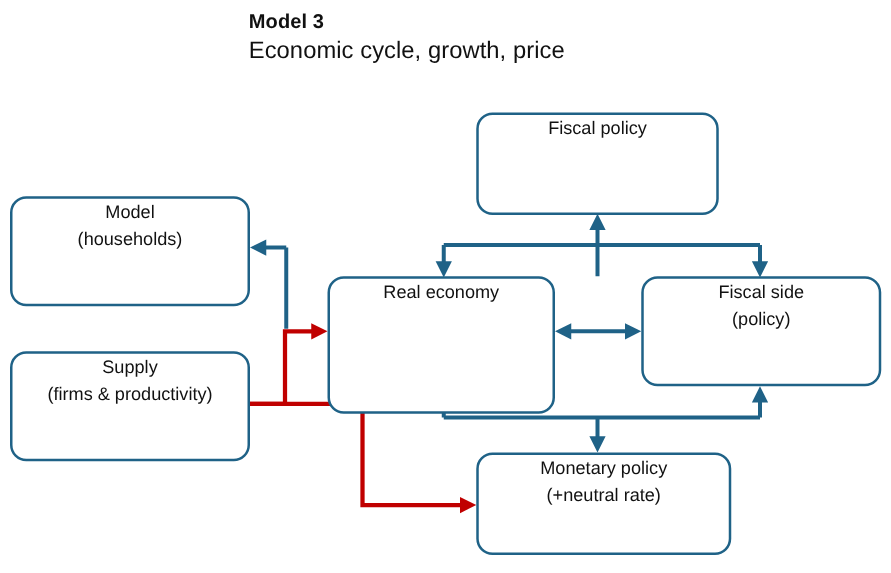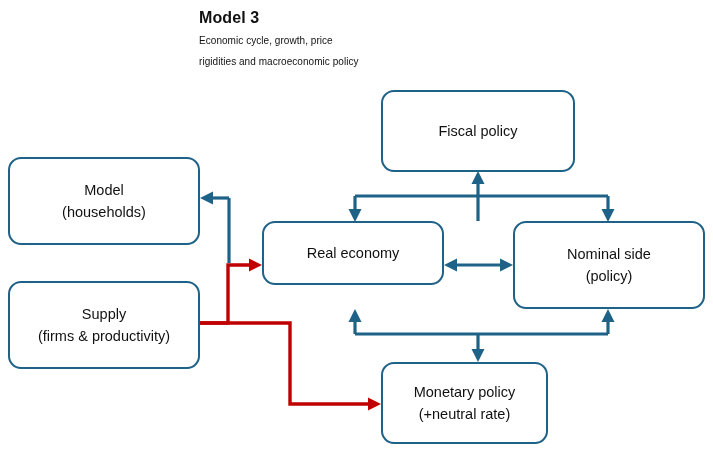--- a/index.html
+++ b/index.html
@@ -24,53 +24,53 @@
     width: 340px;
   }
   .title-main {
     font-size: 16px;
     font-weight: bold;
     color: #111111;
     line-height: 20px;
     letter-spacing: 0.1px;
   }
   .title-sub {
-    font-size: 10px;
+    font-size: 19px;
     font-weight: normal;
     color: #111111;
     line-height: 21px;
     margin-top: 2px;
     letter-spacing: 0.05px;
   }
 
   
   .node {
     position: absolute;
     box-sizing: border-box;
     border: 2.4px solid #1F6287;
     border-radius: 13px;
     background: #ffffff;
     display: flex;
     flex-direction: column;
     align-items: center;
-    justify-content: center;
+    justify-content: flex-start;
     color: #111111;
     font-size: 14.5px;
     line-height: 22px;
     text-align: center;
     z-index: 5;
   }
   .node .ln { display: block; white-space: nowrap; }
 
   #node-fiscal   { left: 381px; top: 90px;  width: 194px; height: 82px; }
   #node-demand   { left: 8px;   top: 157px; width: 192px; height: 88px; }
   #node-supply   { left: 8px;   top: 281px; width: 192px; height: 88px; }
-  #node-real     { left: 262px; top: 221px; width: 182px; height: 64px; }
+  #node-real     { left: 262px; top: 221px; width: 182px; height: 110px; }
   #node-nominal  { left: 513px; top: 221px; width: 192px; height: 88px; }
-  #node-monetary { left: 381px; top: 362px; width: 167px; height: 82px; }
+  #node-monetary { left: 381px; top: 362px; width: 204px; height: 82px; }
 
   
   #wires {
     position: absolute;
     left: 0; top: 0;
     width: 713px; height: 458px;
     z-index: 2;
   }
   .wire-blue {
     fill: none;
@@ -91,21 +91,20 @@
 </style>
 </head>
 <body>
 
 <div id="stage">
 
   <div class="title-block">
     <div class="title-main">Model 3</div>
     <div class="title-sub">
       <span>Economic cycle, growth, price</span><br>
-      <span>rigidities and macroeconomic policy</span>
     </div>
   </div>
 
   <svg id="wires" viewBox="0 0 713 458">
 
     <g>
       <path class="wire-blue" d="M 355 196 L 608 196"></path>
 
       <path class="wire-blue" d="M 355 196 L 355 213"></path>
       <polygon class="head-blue" points="355,222 348.5,209 361.5,209"></polygon>
@@ -168,21 +167,21 @@
   <div class="node" id="node-supply">
     <span class="ln">Supply</span>
     <span class="ln">(firms &amp; productivity)</span>
   </div>
 
   <div class="node" id="node-real">
     <span class="ln">Real economy</span>
   </div>
 
   <div class="node" id="node-nominal">
-    <span class="ln">Nominal side</span>
+    <span class="ln">Fiscal side</span>
     <span class="ln">(policy)</span>
   </div>
 
   <div class="node" id="node-monetary">
     <span class="ln">Monetary policy</span>
     <span class="ln">(+neutral rate)</span>
   </div>
 
 </div>
 

